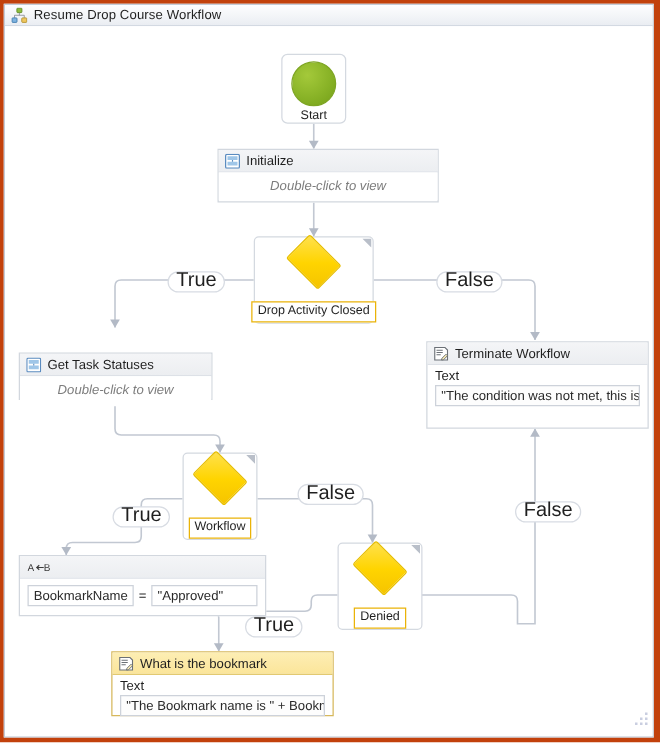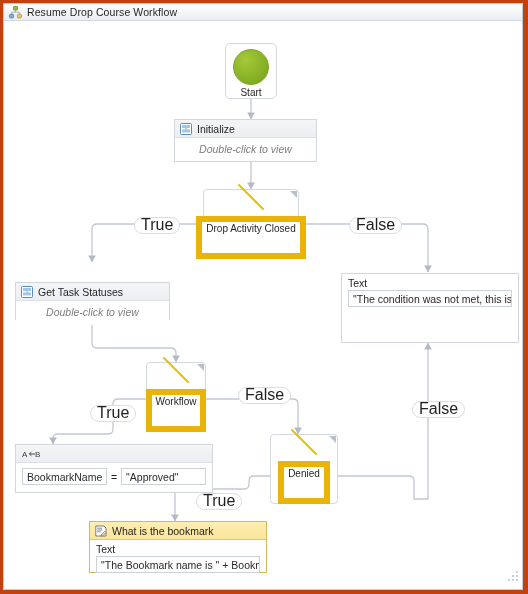--- a/index.html
+++ b/index.html
@@ -116,24 +116,24 @@
   .diamond {
     width: 34px; height: 34px;
     margin-top: 6px;
     transform: rotate(45deg);
     background: linear-gradient(135deg, #ffe14d 0%, #ffd400 52%, #f5c400 100%);
     border: 1px solid #e8bf00;
     border-radius: 2px;
   }
   .dec-label {
     margin-top: 18px;
-    border: 6px solid #eab308;
+    border: 1px solid #eab308;
     background: #ffffff;
     font-size: 10px; color: #1f1f1f;
-    padding: 1px 4px 18px 4px;
+    padding: 1px 4px 2px 4px;
     white-space: nowrap;
     line-height: 12px;
   }
 
   
   .text-box {
     border: 1px solid #d2d7de;
     background: #ffffff;
     box-sizing: border-box;
   }
@@ -267,21 +267,21 @@
 
           <path d="M322,455 L405,455 Q410,455 410,460 L410,478 L424,478 L424,322" marker-end="url(#arrow-up)"></path>
         </g>
       </svg>
 
       <div class="node start-node" style="left:221px; top:22px;">
         <div class="start-circle"></div>
         <div class="start-label">Start</div>
       </div>
 
-      <div class="node act-box" style="left:170px; top:98px; width:143px; height:43px;">
+      <div class="node act-box" style="left:170px; top:98px; width:177px; height:43px;">
         <div class="act-head">
           <span class="glyph">
             <svg width="12" height="12" viewBox="0 0 12 12">
               <rect x="0.5" y="0.5" width="11" height="11" rx="1" fill="#ffffff" stroke="#5b8cc0" stroke-width="1"></rect>
               <rect x="2" y="2" width="8" height="3" fill="#9fc6e8"></rect>
               <rect x="2" y="6.4" width="8" height="3" fill="#9fc6e8"></rect>
               <path d="M6 5 V6.4" stroke="#5b8cc0" stroke-width="0.9"></path>
             </svg>
           </span>
           <span class="act-title">Initialize</span>
@@ -308,20 +308,30 @@
             </svg>
           </span>
           <span class="act-title">Get Task Statuses</span>
         </div>
         <div class="act-body">
           <span class="act-hint">Double-click to view</span>
         </div>
       </div>
 
       <div class="node text-box" style="left:337px; top:252px; width:178px; height:70px;">
+        <div class="tb-head">
+          <span class="glyph">
+            <svg width="12" height="12" viewBox="0 0 12 12">
+              <path d="M0.8 1 H9 L11 3 V11 H0.8 Z" fill="#ffffff" stroke="#6b7076" stroke-width="0.9"></path>
+              <path d="M2.2 3.2 H7.2 M2.2 5 H7.2 M2.2 6.8 H5.6" stroke="#6b7076" stroke-width="0.8"></path>
+              <path d="M6.6 9.6 L9.8 6.4 L11 7.6 L7.8 10.8 L6.2 11 Z" fill="#fff0b8" stroke="#6b7076" stroke-width="0.8"></path>
+            </svg>
+          </span>
+          <span class="tb-title">Terminate Workflow</span>
+        </div>
         <div class="tb-field-label">Text</div>
         <div class="tb-input">
           <span>"The condition was not met, this is n</span>
         </div>
       </div>
 
       <div class="dec-node" style="left:142px; top:341px; width:60px; height:70px;">
         <span class="dec-corner"></span>
         <div class="diamond"></div>
         <div class="dec-label">Workflow</div>

